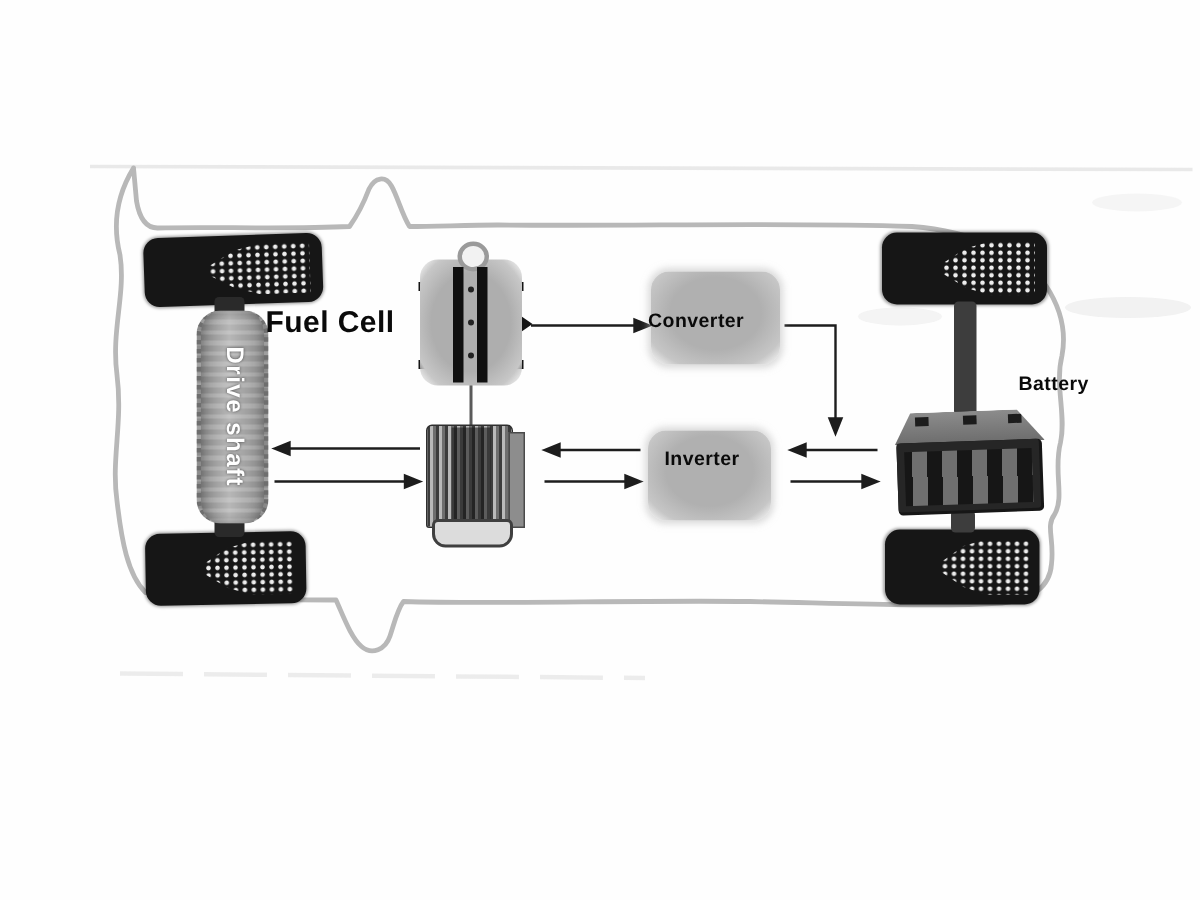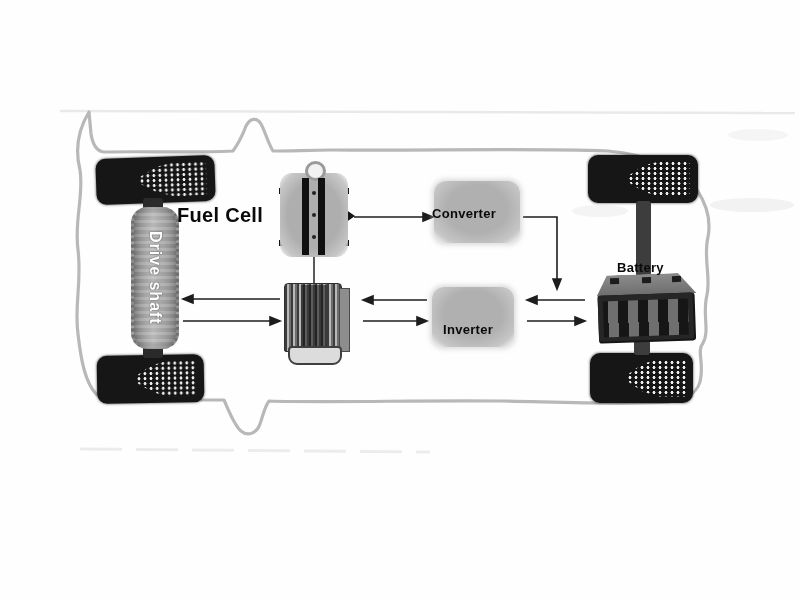--- a/index.html
+++ b/index.html
@@ -222,16 +222,16 @@
       <div class="bat-term" style="left:46px;"></div>
       <div class="bat-term" style="left:76px;"></div>
     </div>
     <div class="bat-front">
       <div class="bat-cells"></div>
     </div>
   </div>
 
   <div class="lbl lbl-lg" style="left:177px;top:204px;">Fuel Cell</div>
   <div class="lbl lbl-md" style="left:432px;top:206px;">Converter</div>
-  <div class="lbl lbl-md" style="left:443px;top:322px;">Inverter</div>
-  <div class="lbl lbl-md" style="left:617px;top:248px;margin-top:12px;">Battery</div>
+  <div class="lbl lbl-md" style="left:443px;top:298px;">Inverter</div>
+  <div class="lbl lbl-md" style="left:679px;top:248px;">Battery</div>
 
 </div>
 
 </body></html>

